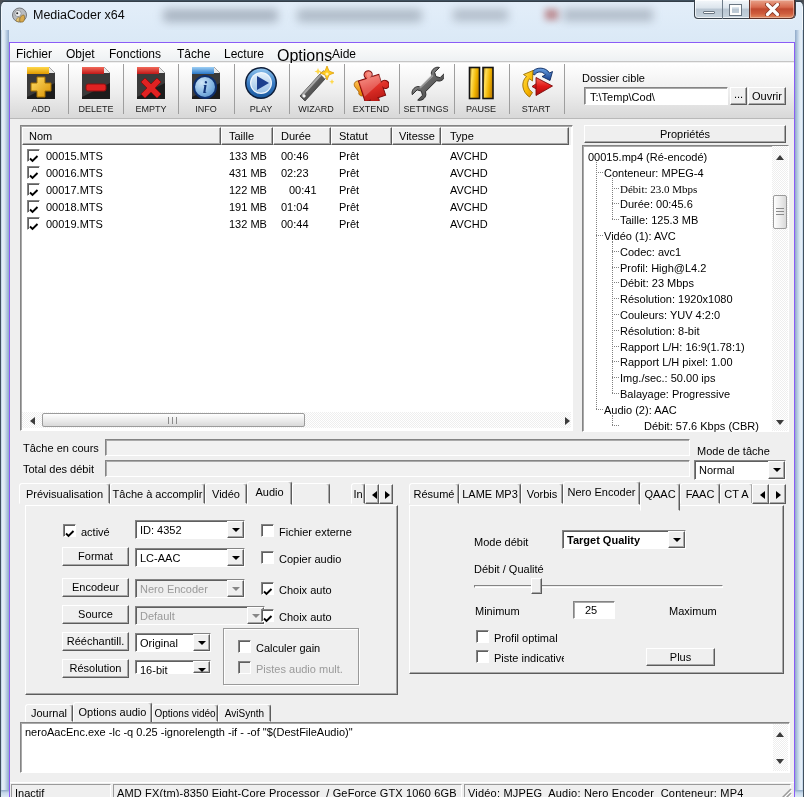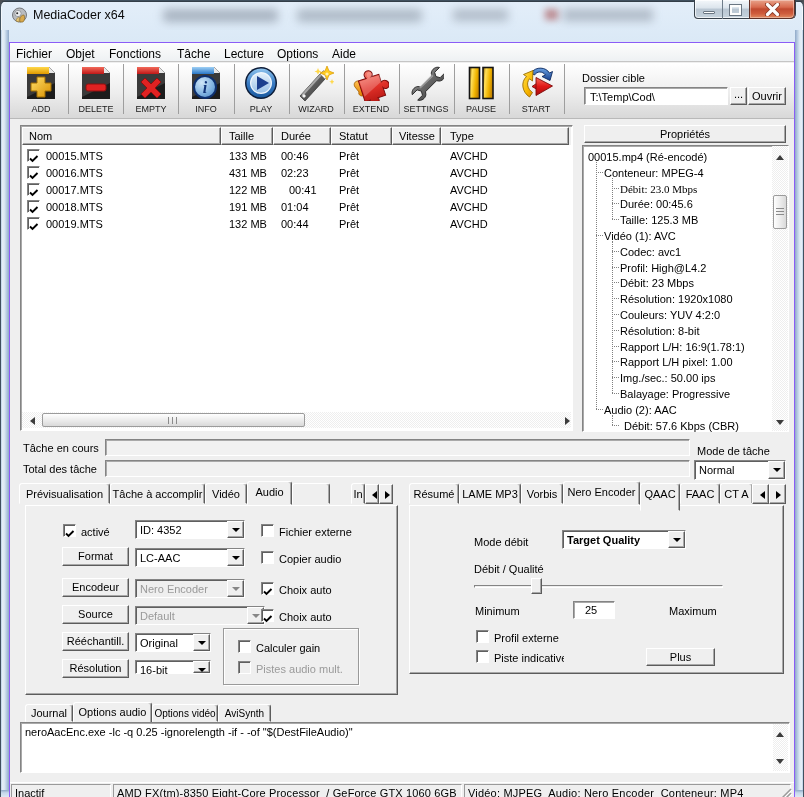--- a/index.html
+++ b/index.html
@@ -66,21 +66,21 @@
     </svg>
   </div>
   <div id="client">
 
     <div class="abs" style="left:0;top:0;width:784px;height:19px;background:linear-gradient(180deg,#fdfdfd,#eef1f3);border-bottom:1px solid #c5c5c5;"></div>
     <div class="txt" style="left:6px;top:4px;font-size:12px;">Fichier</div>
     <div class="txt" style="left:56px;top:4px;font-size:12px;">Objet</div>
     <div class="txt" style="left:99px;top:4px;font-size:12px;">Fonctions</div>
     <div class="txt" style="left:167px;top:4px;font-size:12px;">Tâche</div>
     <div class="txt" style="left:214px;top:4px;font-size:12px;">Lecture</div>
-    <div class="txt" style="left:267px;top:4px;font-size:12px;">Options</div>
+    <div class="txt" style="left:267px;top:4px;font-size:16px;">Options</div>
     <div class="txt" style="left:322px;top:4px;font-size:12px;">Aide</div>
 
     <div id="toolbar" class="abs" style="left:0;top:20px;width:784px;height:56px;background:linear-gradient(180deg,#ffffff 0%,#ededed 55%,#d8d8d8 100%);border-bottom:1px solid #b9b9b9;"></div>
     <div id="tbcells">
 
       <div class="abs" style="left:58px;top:21px;width:1px;height:50px;background:#9e9e9e;"></div>
       <div class="abs" style="left:113px;top:21px;width:1px;height:50px;background:#9e9e9e;"></div>
       <div class="abs" style="left:168px;top:21px;width:1px;height:50px;background:#9e9e9e;"></div>
       <div class="abs" style="left:224px;top:21px;width:1px;height:50px;background:#9e9e9e;"></div>
       <div class="abs" style="left:279px;top:21px;width:1px;height:50px;background:#9e9e9e;"></div>
@@ -350,21 +350,21 @@
       <div class="ti" style="left:610px;top:219px;">Profil: High@L4.2</div>
       <div class="ti" style="left:610px;top:234px;">Débit: 23 Mbps</div>
       <div class="ti" style="left:610px;top:250px;">Résolution: 1920x1080</div>
       <div class="ti" style="left:610px;top:266px;">Couleurs: YUV 4:2:0</div>
       <div class="ti" style="left:610px;top:282px;">Résolution: 8-bit</div>
       <div class="ti" style="left:610px;top:298px;">Rapport L/H: 16:9(1.78:1)</div>
       <div class="ti" style="left:610px;top:313px;">Rapport L/H pixel: 1.00</div>
       <div class="ti" style="left:610px;top:329px;">Img./sec.: 50.00 ips</div>
       <div class="ti" style="left:610px;top:345px;">Balayage: Progressive</div>
       <div class="ti" style="left:594px;top:361px;">Audio (2): AAC</div>
-      <div class="ti" style="left:614px;top:377px;">Débit: 57.6 Kbps (CBR)</div>
+      <div class="ti" style="left:634px;top:377px;">Débit: 57.6 Kbps (CBR)</div>
       <div class="abs" style="left:573px;top:389px;width:204px;height:12px;background:#efefef;"></div>
 
       <div class="vd" style="left:586px;top:119px;height:247px;"></div>
       <div class="hd" style="left:586px;top:129px;width:7px;"></div>
       <div class="hd" style="left:586px;top:192px;width:7px;"></div>
       <div class="hd" style="left:586px;top:366px;width:7px;"></div>
       <div class="vd" style="left:602px;top:135px;height:41px;"></div>
       <div class="hd" style="left:602px;top:145px;width:7px;"></div>
       <div class="hd" style="left:602px;top:160px;width:7px;"></div>
       <div class="hd" style="left:602px;top:176px;width:7px;"></div>
@@ -385,21 +385,21 @@
       <div class="sb" style="left:762px;top:103px;width:16px;height:285px;"></div>
       <div class="arrow" style="left:766px;top:109px;border-bottom:5px solid #3c3c3c;border-left-width:4px;border-right-width:4px;"></div>
       <div class="arrow" style="left:766px;top:377px;border-top:5px solid #3c3c3c;border-left-width:4px;border-right-width:4px;"></div>
       <div class="abs" style="left:763px;top:152px;width:14px;height:34px;border:1px solid #9b9b9b;border-radius:2px;background:linear-gradient(90deg,#fefefe,#e9e9e9 60%,#d9d9d9);"></div>
       <div class="abs" style="left:766px;top:165px;width:8px;height:8px;background:repeating-linear-gradient(180deg,#8a8a8a 0,#8a8a8a 1px,transparent 1px,transparent 3px);"></div>
     </div>
 
     <div id="middle">
       <div class="txt" style="left:13px;top:399px;">Tâche en cours</div>
       <div class="sunk" style="left:95px;top:396px;width:585px;height:17px;background:#f1f1f1;"></div>
-      <div class="txt" style="left:13px;top:420px;">Total des tâche</div>
+      <div class="txt" style="left:13px;top:420px;">Total des débit</div>
       <div class="sunk" style="left:95px;top:417px;width:585px;height:17px;background:#f1f1f1;"></div>
       <div class="txt" style="left:687px;top:402px;">Mode de tâche</div>
       <div class="combo" style="left:684px;top:417px;width:92px;height:20px;">
           <div class="ct">Normal</div>
           <div class="da"></div>
         </div>
     </div>
 
     <div id="lefttabs">
       <div class="panel" style="left:15px;top:462px;width:373px;height:190px;"></div>
@@ -489,21 +489,21 @@
           <div class="da"></div>
         </div>
       <div class="txt" style="left:464px;top:520px;">Débit / Qualité</div>
       <div class="abs" style="left:464px;top:542px;width:249px;height:3px;border:1px solid;border-color:#848484 #fff #fff #848484;background:#efefef;"></div>
       <div class="abs" style="left:521px;top:535px;width:11px;height:16px;background:#efefef;border:1px solid;border-color:#fff #5c5c5c #5c5c5c #fff;box-shadow:inset -1px -1px 0 #a8a8a8;"></div>
       <div class="txt" style="left:465px;top:562px;">Minimum</div>
       <div class="sunk" style="left:563px;top:558px;width:42px;height:18px;"></div>
       <div class="txt" style="left:575px;top:561px;">25</div>
       <div class="txt" style="left:659px;top:562px;">Maximum</div>
       <div class="cb" style="left:466px;top:587px;"></div>
-      <div class="txt" style="left:484px;top:589px;">Profil externe</div>
+      <div class="txt" style="left:484px;top:589px;">Profil optimal</div>
       <div class="cb" style="left:466px;top:607px;"></div>
       <div class="txt" style="left:484px;top:609px;">Piste indicativ<span style="display:inline-block;width:3px;overflow:hidden;vertical-align:top;">e</span></div>
       <div class="btn" style="left:636px;top:605px;width:69px;height:18px;line-height:16px;">Plus</div>
     </div>
     <div id="bottomsec">
       <div class="tab" style="left:15px;top:661px;width:48px;height:18px;line-height:17px;">Journal</div>
       <div class="tab" style="left:142px;top:661px;width:66px;height:18px;line-height:17px;font-size:10px;">Options vidéo</div>
       <div class="tab" style="left:208px;top:661px;width:53px;height:18px;line-height:17px;font-size:10px;">AviSynth</div>
       <div class="tab" style="left:63px;top:659px;width:79px;height:21px;line-height:18px;border-bottom:1px solid #efefef;">Options audio</div>
       <div class="sunk" style="left:10px;top:679px;width:770px;height:51px;"></div>

